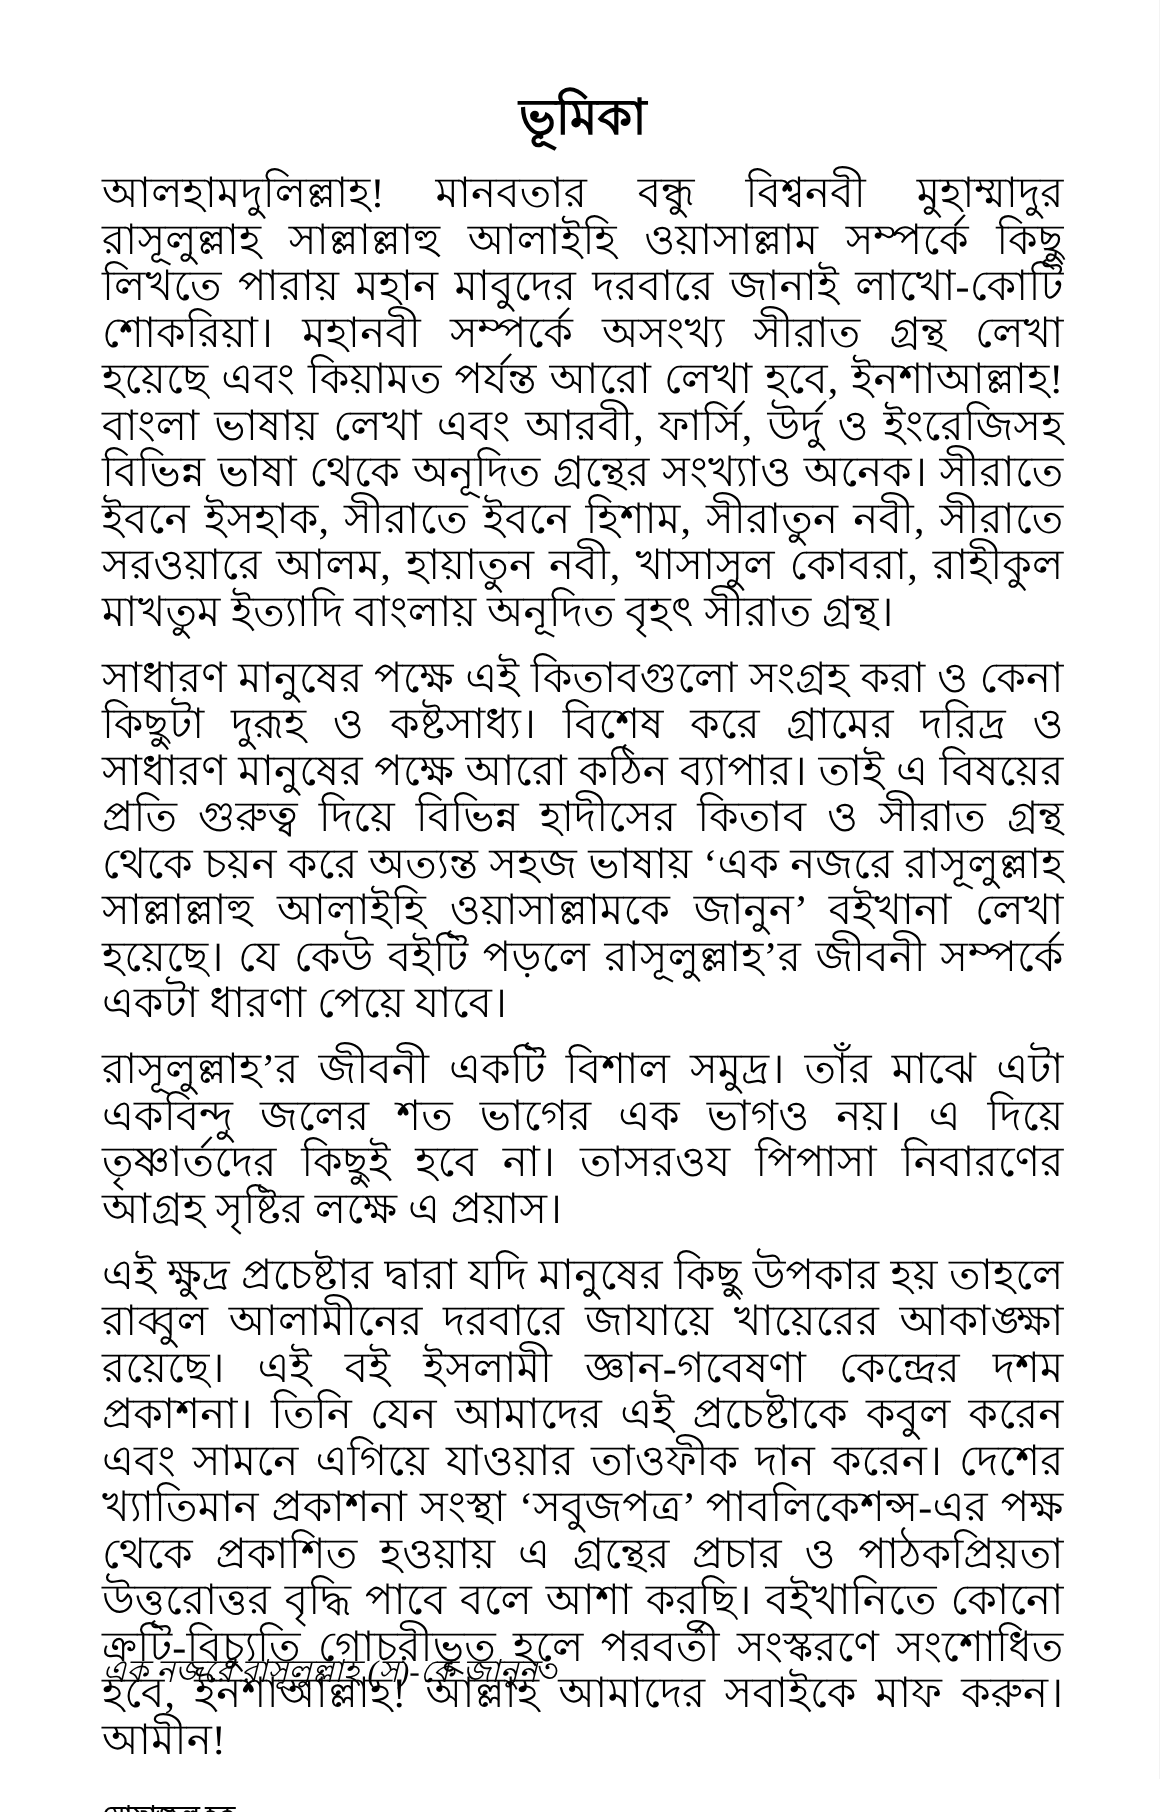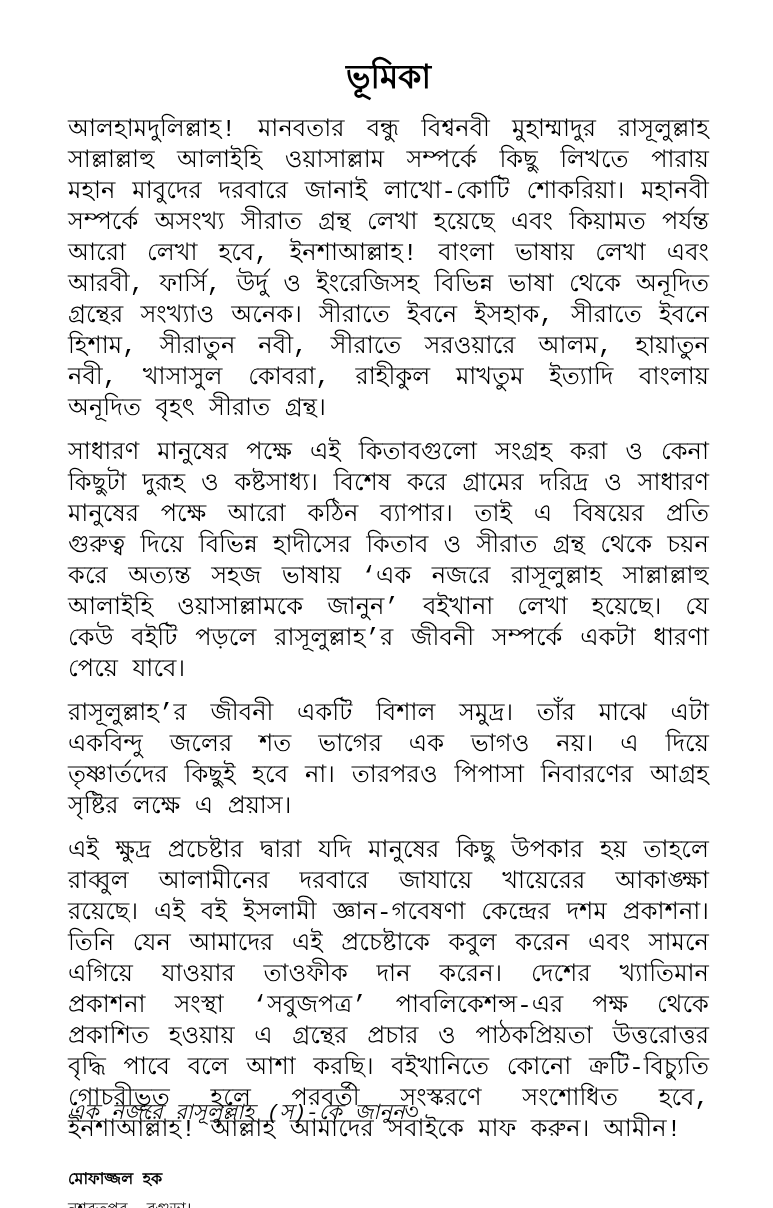--- a/index.html
+++ b/index.html
@@ -7,40 +7,40 @@
     padding: 0;
     background: #e9e9e9;
   }
   .page {
     position: relative;
     width: 773px;
     height: 1208px;
     margin: 0 auto;
     background: #ffffff;
     color: #000000;
-    font-family: Liberation Mono, monospace;
+    font-family: Liberation Serif, serif;
     overflow: hidden;
     box-sizing: border-box;
   }
   .content {
     position: absolute;
     top: 60px;
     left: 68px;
     width: 641px;
   }
   .title {
     margin: 0 0 14px 0;
     text-align: center;
     font-size: 33px;
     font-weight: 600;
     line-height: 1.2;
   }
   .para {
     margin: 0 0 13px 0;
-    font-size: 24px;
+    font-size: 28px;
     line-height: 31px;
     text-align: justify;
     text-justify: inter-word;
     letter-spacing: 0.1px;
   }
   .signature {
     margin-top: 20px;
     font-size: 16px;
     line-height: 30px;
   }
@@ -69,21 +69,21 @@
 <body>
 
 <div class="page">
   <div class="content">
     <h1 class="title">ভূমিকা</h1>
 
     <p class="para">আলহামদুলিল্লাহ! মানবতার বন্ধু বিশ্বনবী মুহাম্মাদুর রাসূলুল্লাহ সাল্লাল্লাহু আলাইহি ওয়াসাল্লাম সম্পর্কে কিছু লিখতে পারায় মহান মাবুদের দরবারে জানাই লাখো-কোটি শোকরিয়া। মহানবী সম্পর্কে অসংখ্য সীরাত গ্রন্থ লেখা হয়েছে এবং কিয়ামত পর্যন্ত আরো লেখা হবে, ইনশাআল্লাহ! বাংলা ভাষায় লেখা এবং আরবী, ফার্সি, উর্দু ও ইংরেজিসহ বিভিন্ন ভাষা থেকে অনূদিত গ্রন্থের সংখ্যাও অনেক। সীরাতে ইবনে ইসহাক, সীরাতে ইবনে হিশাম, সীরাতুন নবী, সীরাতে সরওয়ারে আলম, হায়াতুন নবী, খাসাসুল কোবরা, রাহীকুল মাখতুম ইত্যাদি বাংলায় অনূদিত বৃহৎ সীরাত গ্রন্থ।</p>
 
     <p class="para">সাধারণ মানুষের পক্ষে এই কিতাবগুলো সংগ্রহ করা ও কেনা কিছুটা দুরূহ ও কষ্টসাধ্য। বিশেষ করে গ্রামের দরিদ্র ও সাধারণ মানুষের পক্ষে আরো কঠিন ব্যাপার। তাই এ বিষয়ের প্রতি গুরুত্ব দিয়ে বিভিন্ন হাদীসের কিতাব ও সীরাত গ্রন্থ থেকে চয়ন করে অত্যন্ত সহজ ভাষায় ‘এক নজরে রাসূলুল্লাহ সাল্লাল্লাহু আলাইহি ওয়াসাল্লামকে জানুন’ বইখানা লেখা হয়েছে। যে কেউ বইটি পড়লে রাসূলুল্লাহ’র জীবনী সম্পর্কে একটা ধারণা পেয়ে যাবে।</p>
 
-    <p class="para">রাসূলুল্লাহ’র জীবনী একটি বিশাল সমুদ্র। তাঁর মাঝে এটা একবিন্দু জলের শত ভাগের এক ভাগও নয়। এ দিয়ে তৃষ্ণার্তদের কিছুই হবে না। তারপরও পিপাসা নিবারণের আগ্রহ সৃষ্টির লক্ষে এ প্রয়াস।</p>
+    <p class="para">রাসূলুল্লাহ’র জীবনী একটি বিশাল সমুদ্র। তাঁর মাঝে এটা একবিন্দু জলের শত ভাগের এক ভাগও নয়। এ দিয়ে তৃষ্ণার্তদের কিছুই হবে না। তাসরওয পিপাসা নিবারণের আগ্রহ সৃষ্টির লক্ষে এ প্রয়াস।</p>
 
 
     <p class="para">এই ক্ষুদ্র প্রচেষ্টার দ্বারা যদি মানুষের কিছু উপকার হয় তাহলে রাব্বুল আলামীনের দরবারে জাযায়ে খায়েরের আকাঙ্ক্ষা রয়েছে। এই বই ইসলামী জ্ঞান-গবেষণা কেন্দ্রের দশম প্রকাশনা। তিনি যেন আমাদের এই প্রচেষ্টাকে কবুল করেন এবং সামনে এগিয়ে যাওয়ার তাওফীক দান করেন। দেশের খ্যাতিমান প্রকাশনা সংস্থা ‘সবুজপত্র’ পাবলিকেশন্স-এর পক্ষ থেকে প্রকাশিত হওয়ায় এ গ্রন্থের প্রচার ও পাঠকপ্রিয়তা উত্তরোত্তর বৃদ্ধি পাবে বলে আশা করছি। বইখানিতে কোনো ক্রটি-বিচ্যুতি গোচরীভূত হলে পরবর্তী সংস্করণে সংশোধিত হবে, ইনশাআল্লাহ! আল্লাহ আমাদের সবাইকে মাফ করুন। আমীন!</p>
 
     <div class="signature">
       <div class="sig-name">মোফাজ্জল হক</div>
       <div class="sig-place">নশরতপুর, বগুড়া।</div>
     </div>
   </div>
 

